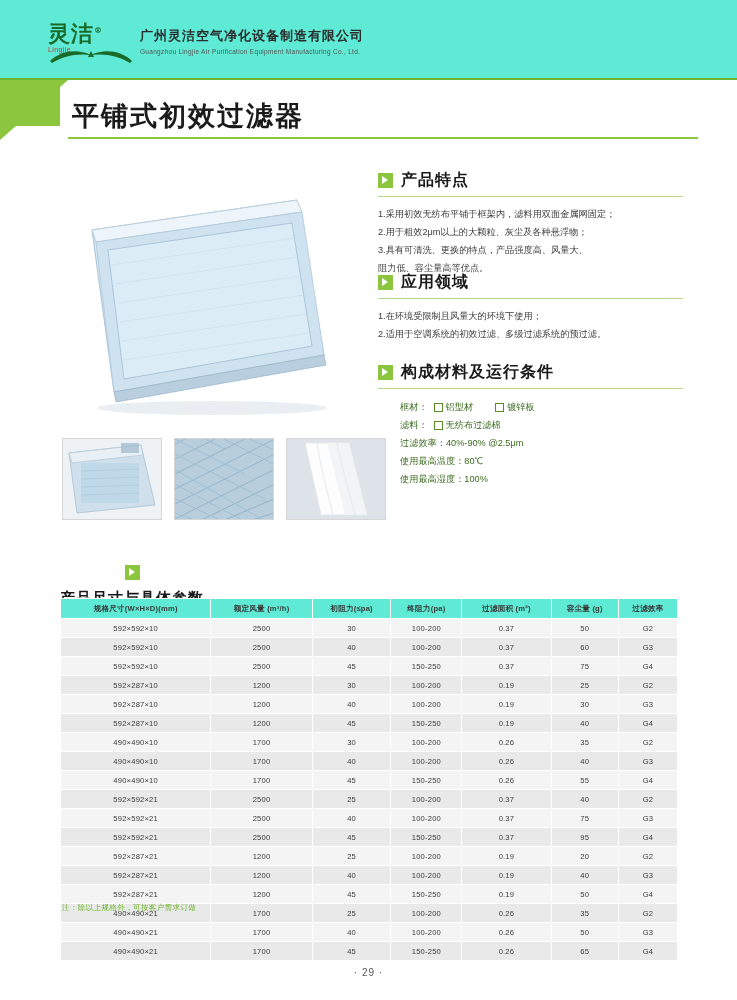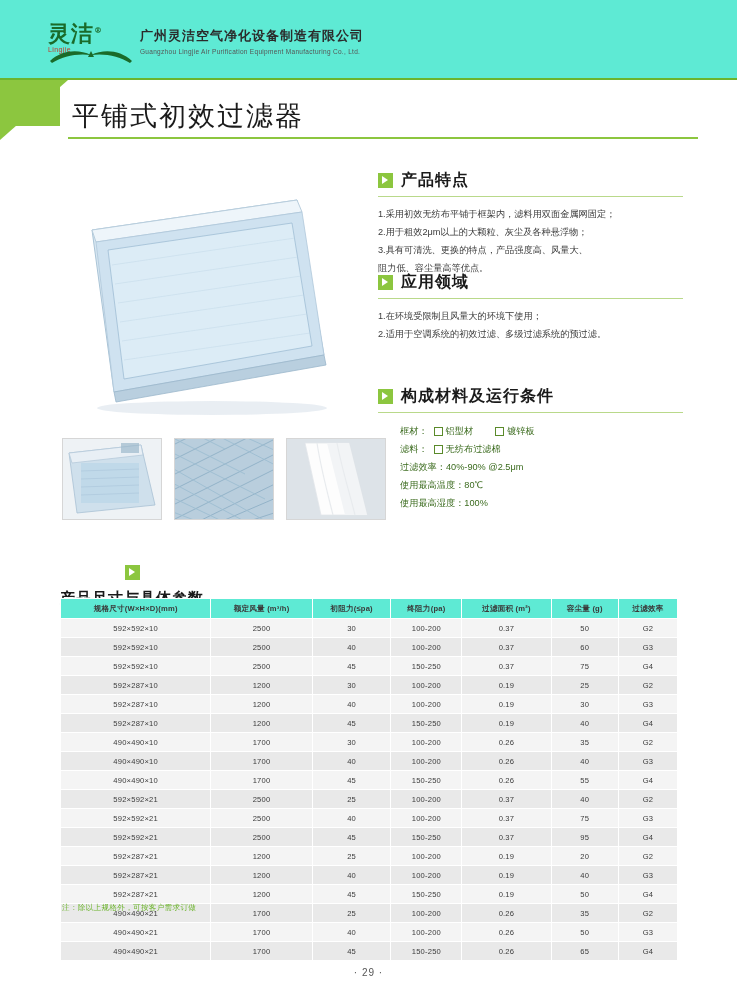--- a/index.html
+++ b/index.html
@@ -92,21 +92,21 @@
     left: 0; top: 80px;
     width: 60px;
     height: 46px;
     background: #8cc63f;
   }
   .page-title {
     position: absolute;
     left: 72px; top: 98px;
     font-family: "DejaVu Sans", sans-serif;
     font-size: 27px;
-    font-weight: normal;
+    font-weight: bold;
     color: #1a1a1a;
     letter-spacing: 2px;
   }
   .title-rule {
     position: absolute;
     left: 68px; top: 137px;
     width: 630px;
     height: 2px;
     background: #8cc63f;
   }
@@ -322,21 +322,21 @@
       <div class="arrow-mark"></div>
       <div class="sec-title">应用领域</div>
     </div>
     <div class="sec-underline"></div>
     <div class="sec-body">
       <div>1.在环境受限制且风量大的环境下使用；</div>
       <div>2.适用于空调系统的初效过滤、多级过滤系统的预过滤。</div>
     </div>
   </div>
 
-  <div class="sec" style="top:362px;margin-top:24px;">
+  <div class="sec" style="top:362px;">
     <div class="sec-head">
       <div class="arrow-mark"></div>
       <div class="sec-title">构成材料及运行条件</div>
     </div>
     <div class="sec-underline"></div>
 
     <div style="margin-top:9px;">
       <div class="mat-line">
         <span class="lbl">框材：</span><span class="cb"></span><span>铝型材</span><span class="cb" style="margin-left:22px;"></span><span>镀锌板</span>
       </div>

